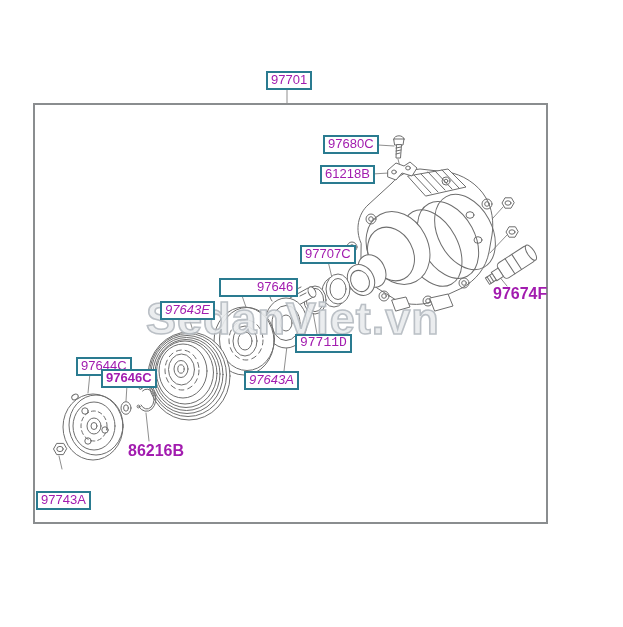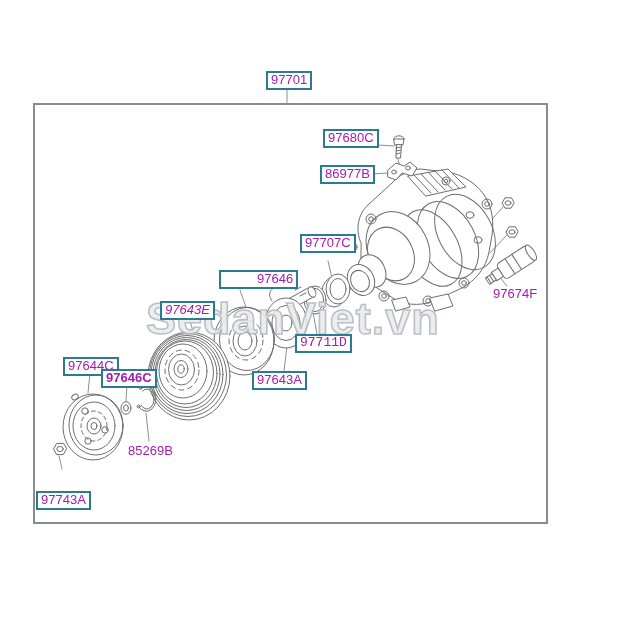--- a/index.html
+++ b/index.html
@@ -37,21 +37,21 @@
     font-size:13px;
     color:#a21caf;
     white-space:nowrap;
     line-height:14px;
   }
   .boxed{
     border:2px solid #2a7b90;
     background:#ffffff;
     padding:0 3px 1px 3px;
   }
-  .plain{font-size:13px;}
+  .plain{font-size:16px;font-weight:bold;}
 </style>
 </head>
 <body>
 
 <div class="stage">
 
   <div class="frame"></div>
 
   <svg class="draw" viewBox="0 0 623 627">
     <g stroke="#6e6e6e" stroke-width="1" fill="none" stroke-linejoin="round" stroke-linecap="round">
@@ -223,26 +223,26 @@
       <g>
         <path d="M66.5,449 L63.3,454.6 L56.7,454.6 L53.5,449 L56.7,443.4 L63.3,443.4 Z" fill="#ffffff"></path>
         <ellipse cx="60" cy="449" rx="3.2" ry="2.6"></ellipse>
       </g>
     </g>
   </svg>
 
   <div class="watermark">SedanViet.vn</div>
 
   <div class="plabel boxed" style="left:266px;top:71px;">97701</div>
-  <div class="plabel boxed" style="left:323px;top:129px;text-align:right;">97680C</div>
-  <div class="plabel boxed" style="left:320px;top:165px;">86977B</div>
-  <div class="plabel boxed" style="left:300px;top:234px;">97707C</div>
-  <div class="plabel boxed" style="left:219px;top:270px;padding-left:36px;">97646</div>
+  <div class="plabel boxed" style="left:323px;top:135px;text-align:right;">97680C</div>
+  <div class="plabel boxed" style="left:320px;top:165px;">61218B</div>
+  <div class="plabel boxed" style="left:300px;top:245px;">97707C</div>
+  <div class="plabel boxed" style="left:219px;top:278px;padding-left:36px;">97646</div>
   <div class="plabel boxed" style="left:160px;top:301px;font-style:italic;">97643E</div>
   <div class="plabel boxed" style="left:295px;top:334px;font-family:Liberation Mono, monospace;">97711D</div>
-  <div class="plabel boxed" style="left:252px;top:371px;">97643A</div>
-  <div class="plabel boxed" style="left:63px;top:357px;">97644C</div>
+  <div class="plabel boxed" style="left:244px;top:371px;font-style:italic;">97643A</div>
+  <div class="plabel boxed" style="left:76px;top:357px;">97644C</div>
   <div class="plabel boxed" style="left:101px;top:369px;font-weight:bold;">97646C</div>
   <div class="plabel boxed" style="left:36px;top:491px;">97743A</div>
-  <div class="plabel plain" style="left:128px;top:444px;">85269B</div>
+  <div class="plabel plain" style="left:128px;top:444px;">86216B</div>
   <div class="plabel plain" style="left:493px;top:287px;">97674F</div>
 
 </div>
 
 </body></html>

